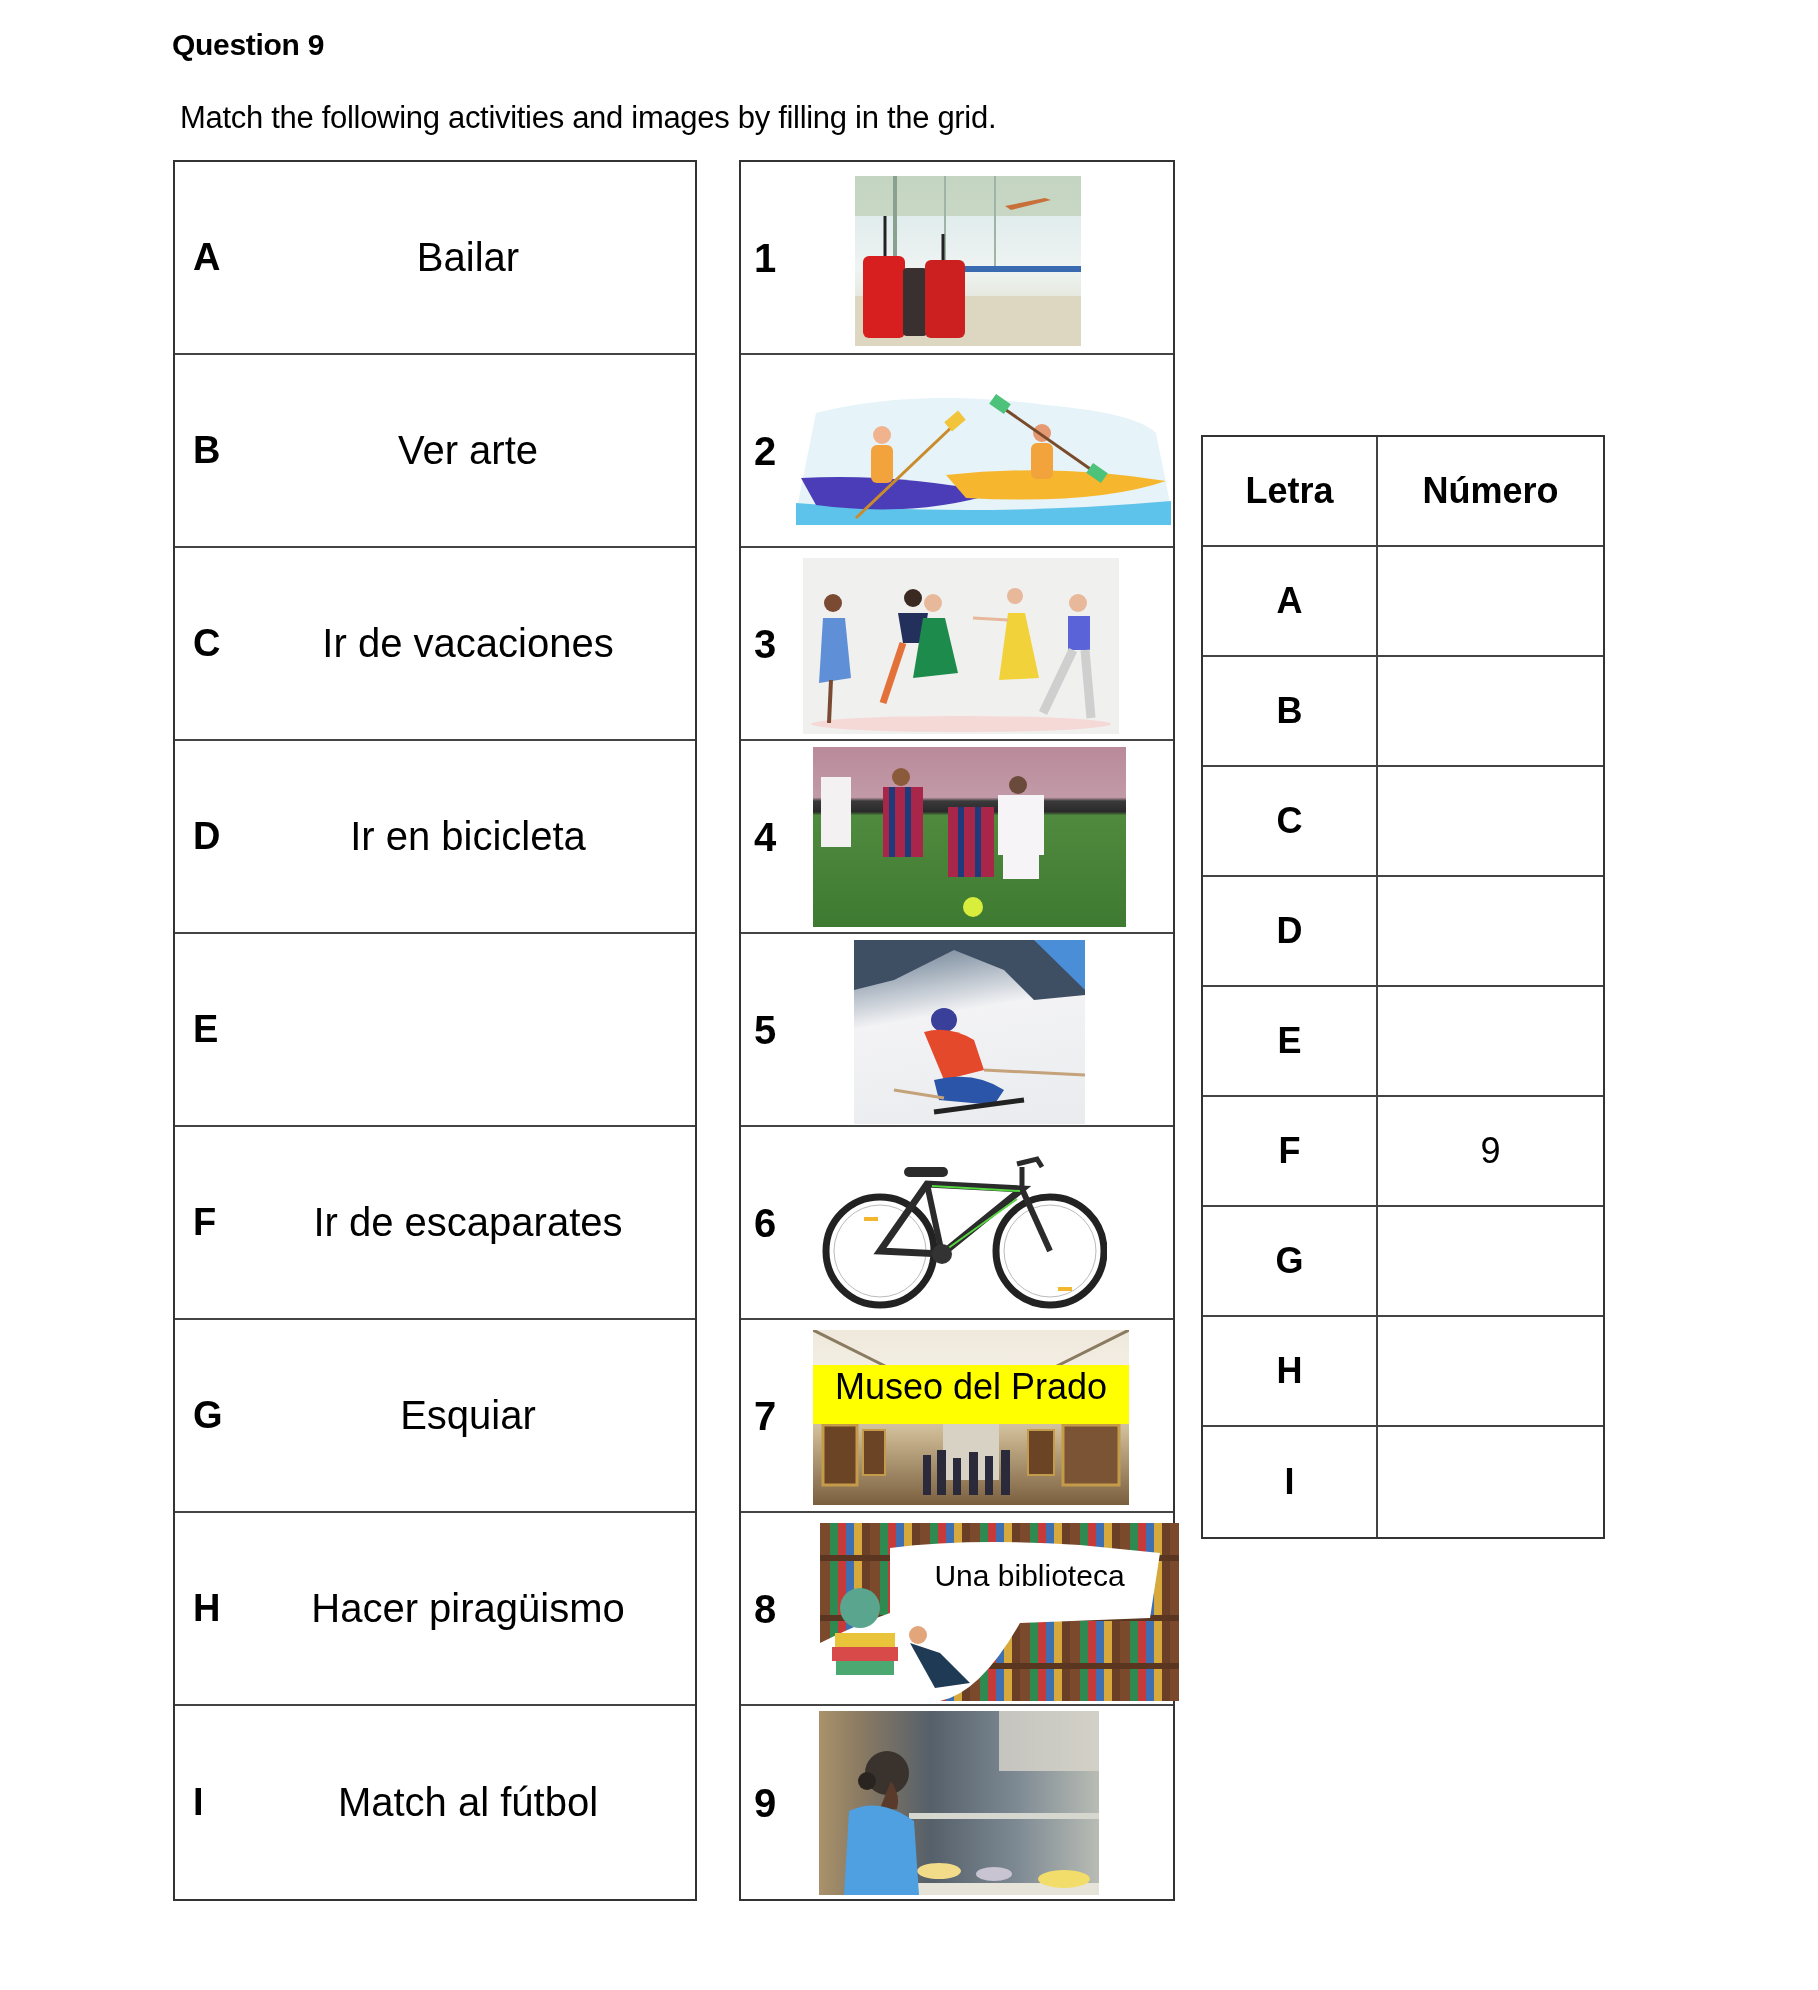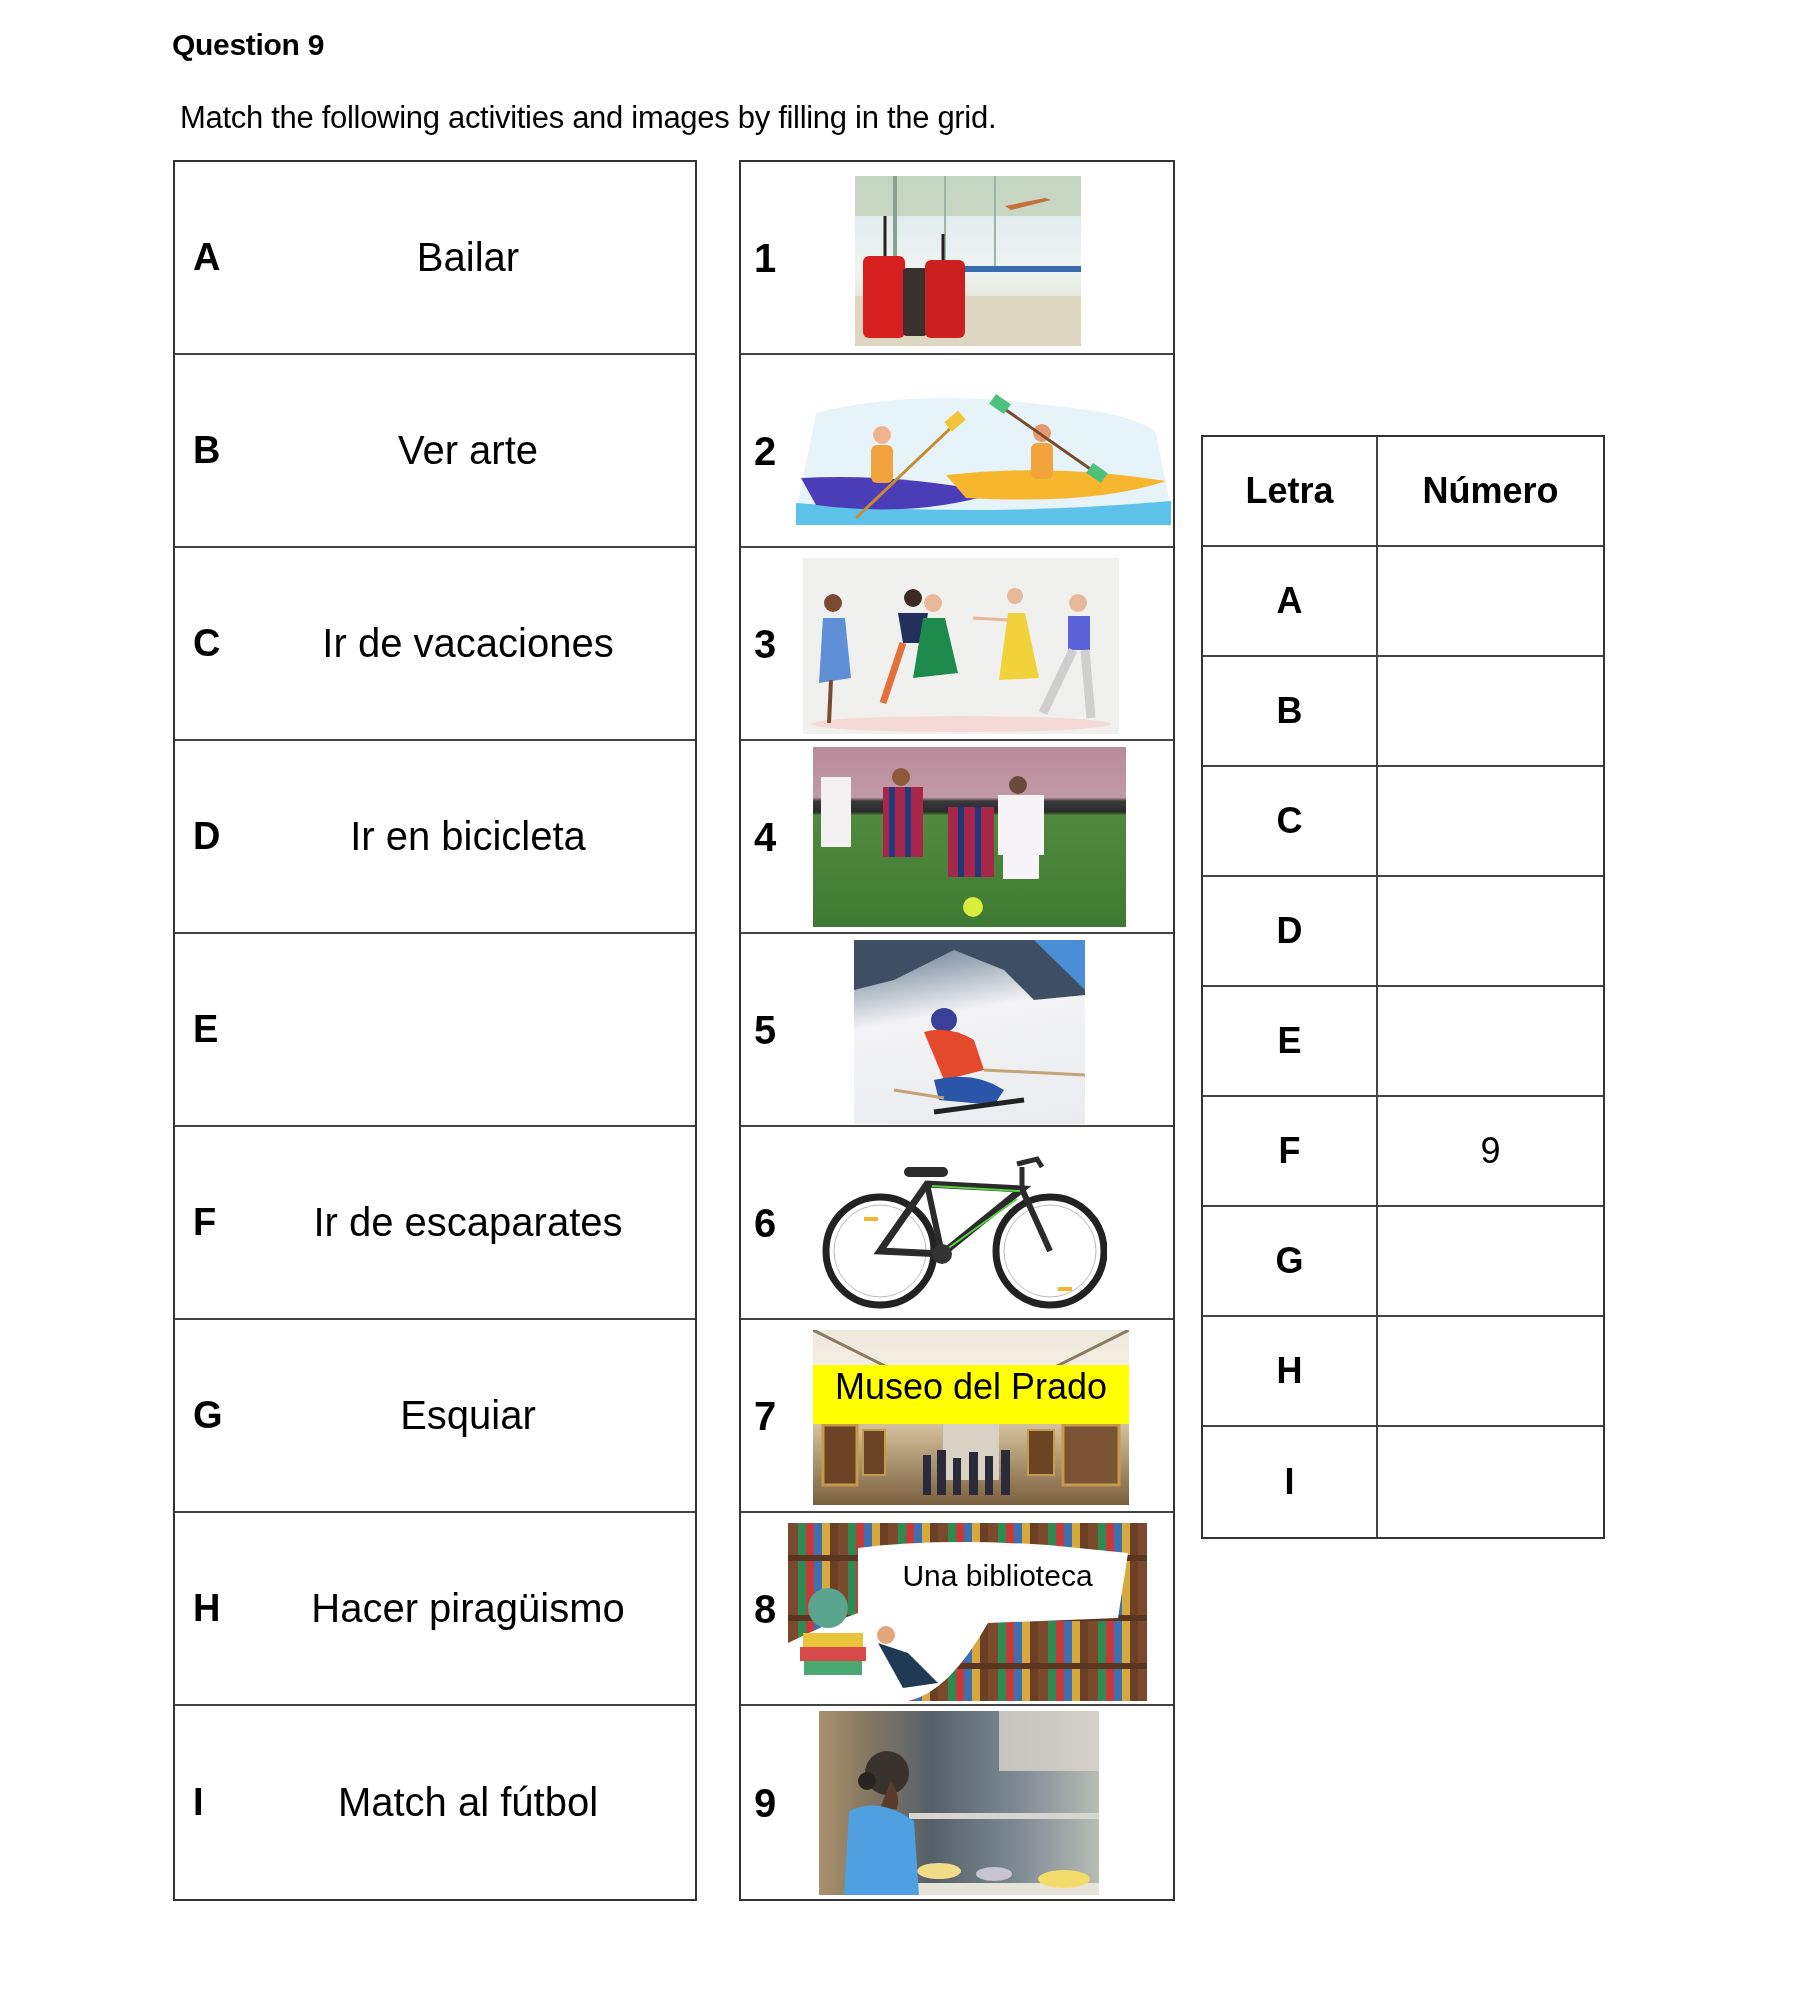--- a/index.html
+++ b/index.html
@@ -31,21 +31,21 @@
   .grid-cell.letter { width: 175px; border-right: 2px solid #444; font-weight: bold; }
   .grid-cell.number { flex: 1; }
   .grid-head .grid-cell { font-weight: bold; }
 
   
   .sky { background: linear-gradient(180deg, #d7e6e8 0%, #eef4f2 55%, #d9d4bd 100%); }
   .dance-bg { background: #f0f0ef; }
   .soccer-bg { background: linear-gradient(180deg, #b98a9a 0%, #c29aa7 28%, #3a3a3a 30%, #2a2a2a 36%, #4f8a3e 38%, #3f7a32 100%); }
   .ski-bg { background: linear-gradient(170deg, #5d6f86 0%, #9aa7b5 18%, #f3f3f5 40%, #e9ebee 100%); }
   .museum-bg { background: linear-gradient(180deg, #efe9dc 0%, #f4efe6 30%, #c9b58f 60%, #7a5f3f 100%); }
-  .library-bg { background: repeating-linear-gradient(90deg, #7b4a2c 0 10px, #2e8a50 10px 18px, #c63a3a 18px 26px, #3e6fb0 26px 34px, #d7a83b 34px 42px, #6b3e26 42px 50px); }
+  .library-bg { background: repeating-linear-gradient(90deg, #7b4a2c 0 10px, #2e8a50 10px 18px, #c63a3a 18px 26px, #3e6fb0 26px 34px, #d7a83b 34px 42px, #6b3e26 42px 50px); margin-left: 32px; }
   .shop-bg { background: linear-gradient(90deg, #a9926b 0%, #8a7a62 15%, #55606a 40%, #7c8892 70%, #b8bcb4 100%); }
 </style>
 </head>
 <body>
 
 <div class="title">Question 9</div>
 <div class="instructions">Match the following activities and images by filling in the grid.</div>
 
 <div class="activities">
   <div class="act-row">

